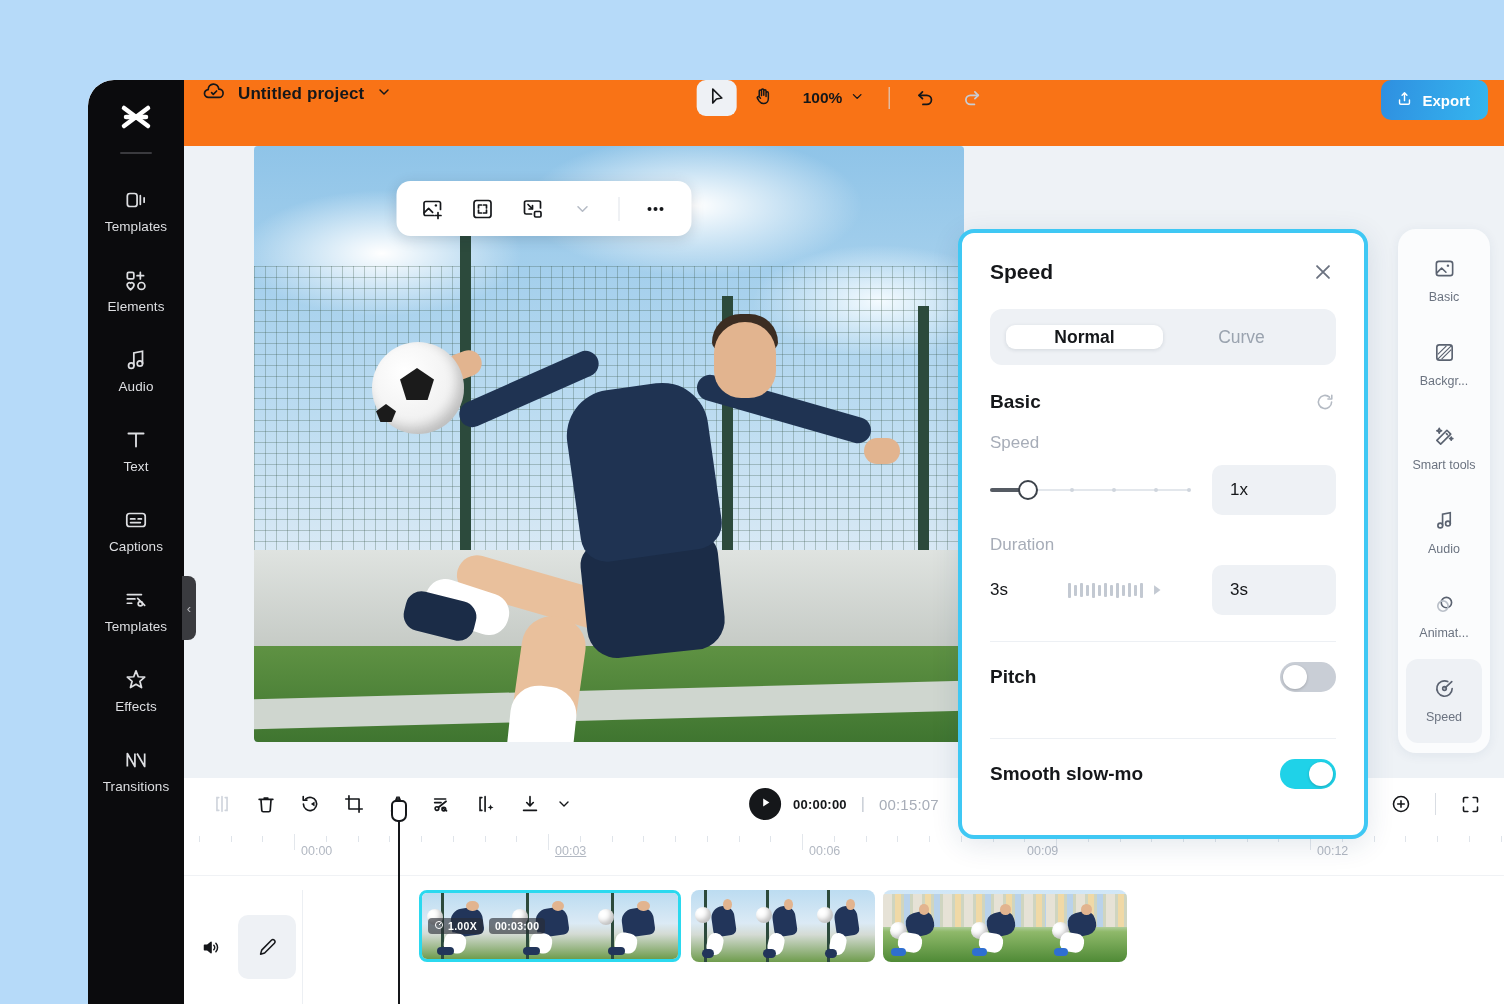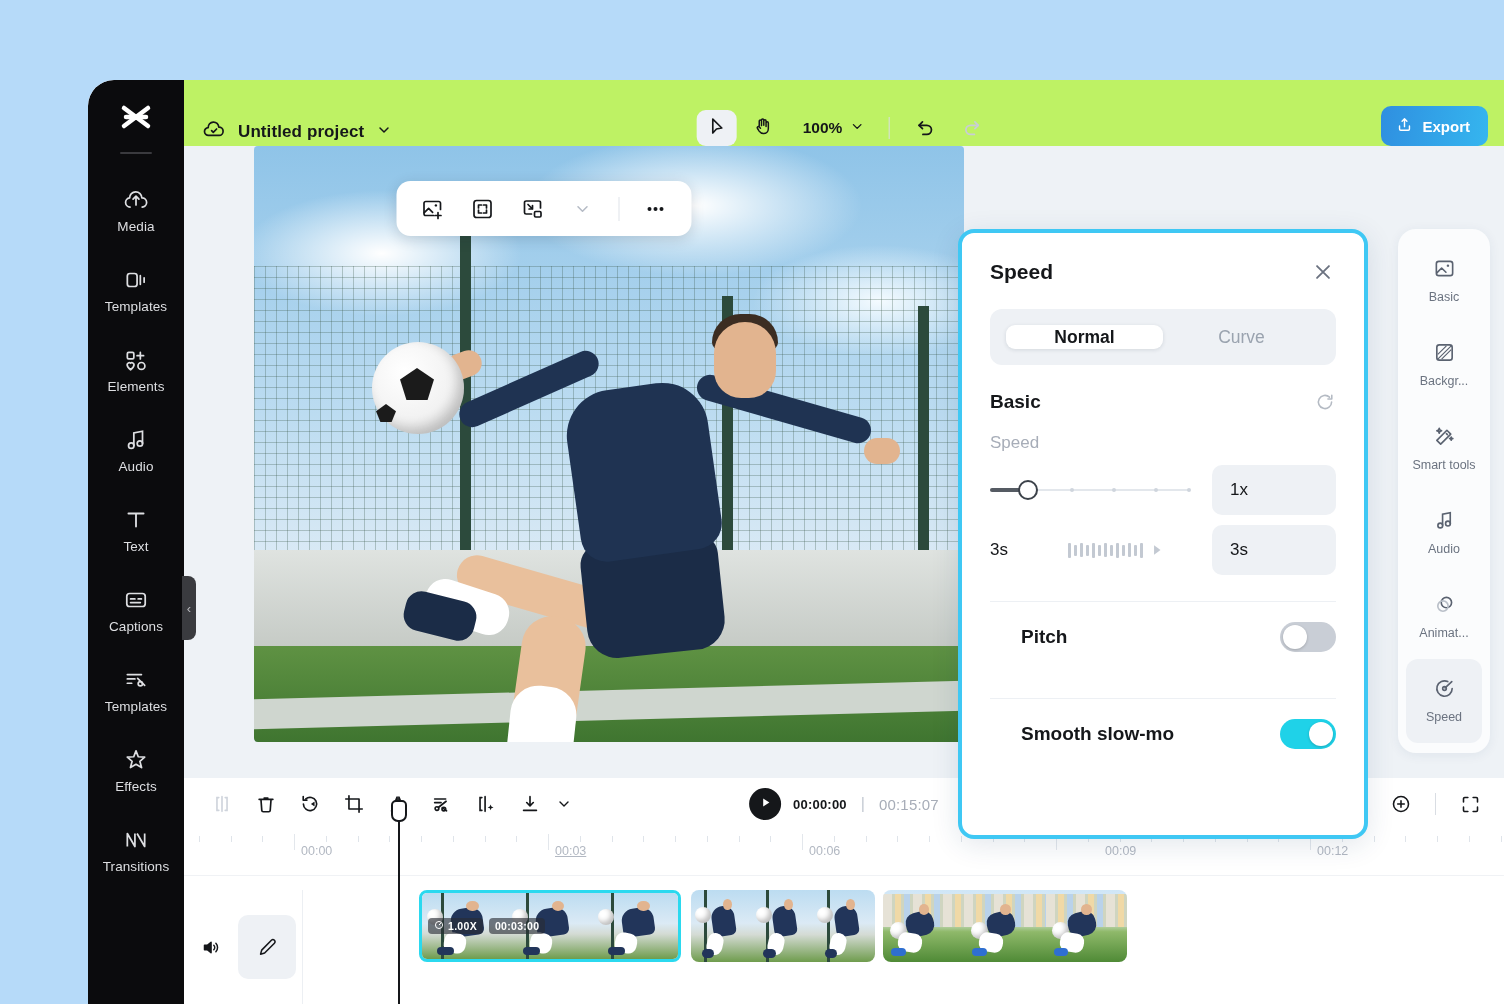--- a/index.html
+++ b/index.html
@@ -50,22 +50,22 @@
     border-radius: 0 8px 8px 0;
     display: flex; align-items: center; justify-content: center;
     color: #b9babd; font-size: 13px; cursor: pointer; z-index: 7;
   }
 
   
   #main { flex: 1; display: flex; flex-direction: column; min-width: 0; position: relative; }
 
   
   #topbar {
-    height: 66px; background: #bef264;
-    display: flex; align-items: flex-end; padding: 0 16px 0 18px;
+    height: 66px; background: #f97316;
+    display: flex; align-items: flex-start; padding: 0 16px 0 18px;
     flex: 0 0 66px; position: relative; z-index: 5;
   }
   .proj { display: flex; align-items: center; gap: 12px; cursor: pointer; }
   .proj-title { font-size: 17px; font-weight: bold; color: #15171a; letter-spacing: .1px;}
   .chev { color: #15171a; }
   .tb-center { position:absolute; left:50%; transform: translateX(-50%); display:flex; align-items:center; gap: 6px; }
   .tb-btn {
     width: 40px; height: 36px; border-radius: 9px;
     display:flex; align-items:center; justify-content:center; cursor:pointer; color:#15171a;
   }
@@ -171,21 +171,21 @@
   .slider .knob  { position:absolute; left:28px; top:1px; width:20px; height:20px; border-radius:50%;
       background:#fff; border:2.5px solid #3c424a; cursor:grab; }
   .slider .dot { position:absolute; top:9px; width:4px; height:4px; border-radius:50%; background:#cfd5dd; }
   .valbox { width: 124px; height: 50px; background:#eef1f5; border-radius:10px;
       display:flex; align-items:center; padding-left: 18px; font-size:17px; color:#15171a; cursor:text;}
   .durrow { margin-top: 10px; display:flex; align-items:center; gap: 22px; }
   .durval { font-size:17px; color:#15171a; width: 56px;}
   .waves { flex:1; display:flex; align-items:center; gap:3px; color:#c3c9d2; }
   .waves i { display:block; width:3px; background:#c3c9d2; border-radius:1px; }
   .hr { height:1px; background:#edf0f4; margin: 26px 0 0 0; }
-  .toggrow { height: 70px; display:flex; align-items:center; justify-content:space-between;margin-left:31px; }
+  .toggrow { height: 70px; display:flex; align-items:center; justify-content:space-between; }
   .toggrow .tl { font-size:19px; font-weight:bold; color:#15171a; }
   .tog { width:56px; height:30px; border-radius:15px; background:#c9ced6; position:relative; cursor:pointer; }
   .tog .kn { position:absolute; top:3px; left:3px; width:24px; height:24px; border-radius:50%; background:#fff; box-shadow:0 1px 3px rgba(0,0,0,.2);}
   .tog.on { background:#1fd2e8; }
   .tog.on .kn { left:29px; }
 
   
   #rightrail {
     position:absolute; right: 14px; top: 83px;
     width: 92px; background:#fbfcfd; border-radius: 18px;
@@ -259,29 +259,20 @@
 
   <div id="leftrail">
     <div class="logo">
       <svg width="36" height="30" viewBox="0 0 36 30" fill="none">
         <path d="M6 4 L30 22 M30 4 L6 22" stroke="#fff" stroke-width="4.5" stroke-linecap="round"></path>
         <path d="M8 13 L28 13" stroke="#fff" stroke-width="4.5" stroke-linecap="round"></path>
       </svg>
     </div>
     <div class="rail-sep"></div>
 
-    <div class="rail-item">
-      <span>
-        <svg width="26" height="26" viewBox="0 0 24 24" fill="none" stroke="#dedfe2" stroke-width="1.6" stroke-linecap="round" stroke-linejoin="round">
-          <path d="M6.5 18.5a4.2 4.2 0 0 1-.4-8.37A5.6 5.6 0 0 1 17.4 10a3.9 3.9 0 0 1 .3 8.5"></path>
-          <path d="M12 16.5V8.5M12 8.5 9.3 11.2M12 8.5l2.7 2.7"></path>
-        </svg>
-      </span>
-      <span class="rl">Media</span>
-    </div>
 
     <div class="rail-item">
       <span>
         <svg width="26" height="26" viewBox="0 0 24 24" fill="none" stroke="#dedfe2" stroke-width="1.6" stroke-linecap="round">
           <rect x="4" y="6" width="9" height="12" rx="2.4"></rect>
             <path d="M16 8v8M19.5 10v4"></path>
         </svg>
       </span>
       <span class="rl">Templates</span>
     </div>
@@ -535,20 +526,21 @@
             <div class="fill"></div>
             <div class="dot" style="left:80px"></div>
             <div class="dot" style="left:122px"></div>
             <div class="dot" style="left:164px"></div>
             <div class="dot" style="left:197px"></div>
             <div class="knob"></div>
           </div>
           <div class="valbox">1x</div>
         </div>
 
+        <div class="fieldlbl">Duration</div>
         <div class="durrow">
           <span class="durval">3s</span>
           <span class="waves">
             <i style="height:15px"></i>
               <i style="height:11px"></i>
               <i style="height:14px"></i>
               <i style="height:11px"></i>
             <i style="height:15px"></i>
               <i style="height:11px"></i>
               <i style="height:14px"></i>
@@ -789,21 +781,21 @@
           <div class="tick maj" style="left: 618px;"></div>
           <div class="rlbl" style="left: 625px;">00:06</div>
           <div class="tick" style="left: 649.75px;"></div>
           <div class="tick" style="left: 681.5px;"></div>
           <div class="tick" style="left: 713.25px;"></div>
           <div class="tick" style="left: 745px;"></div>
           <div class="tick" style="left: 776.75px;"></div>
           <div class="tick" style="left: 808.5px;"></div>
           <div class="tick" style="left: 840.25px;"></div>
           <div class="tick maj" style="left: 872px;"></div>
-          <div class="rlbl" style="left: 921px;">00:09</div>
+          <div class="rlbl" style="left: 843px;">00:09</div>
           <div class="tick" style="left: 903.75px;"></div>
           <div class="tick" style="left: 935.5px;"></div>
           <div class="tick" style="left: 967.25px;"></div>
           <div class="tick" style="left: 999px;"></div>
           <div class="tick" style="left: 1030.75px;"></div>
           <div class="tick" style="left: 1062.5px;"></div>
           <div class="tick" style="left: 1094.25px;"></div>
           <div class="tick maj" style="left: 1126px;"></div>
           <div class="rlbl" style="left: 1133px;">00:12</div>
           <div class="tick" style="left: 1157.75px;"></div>

